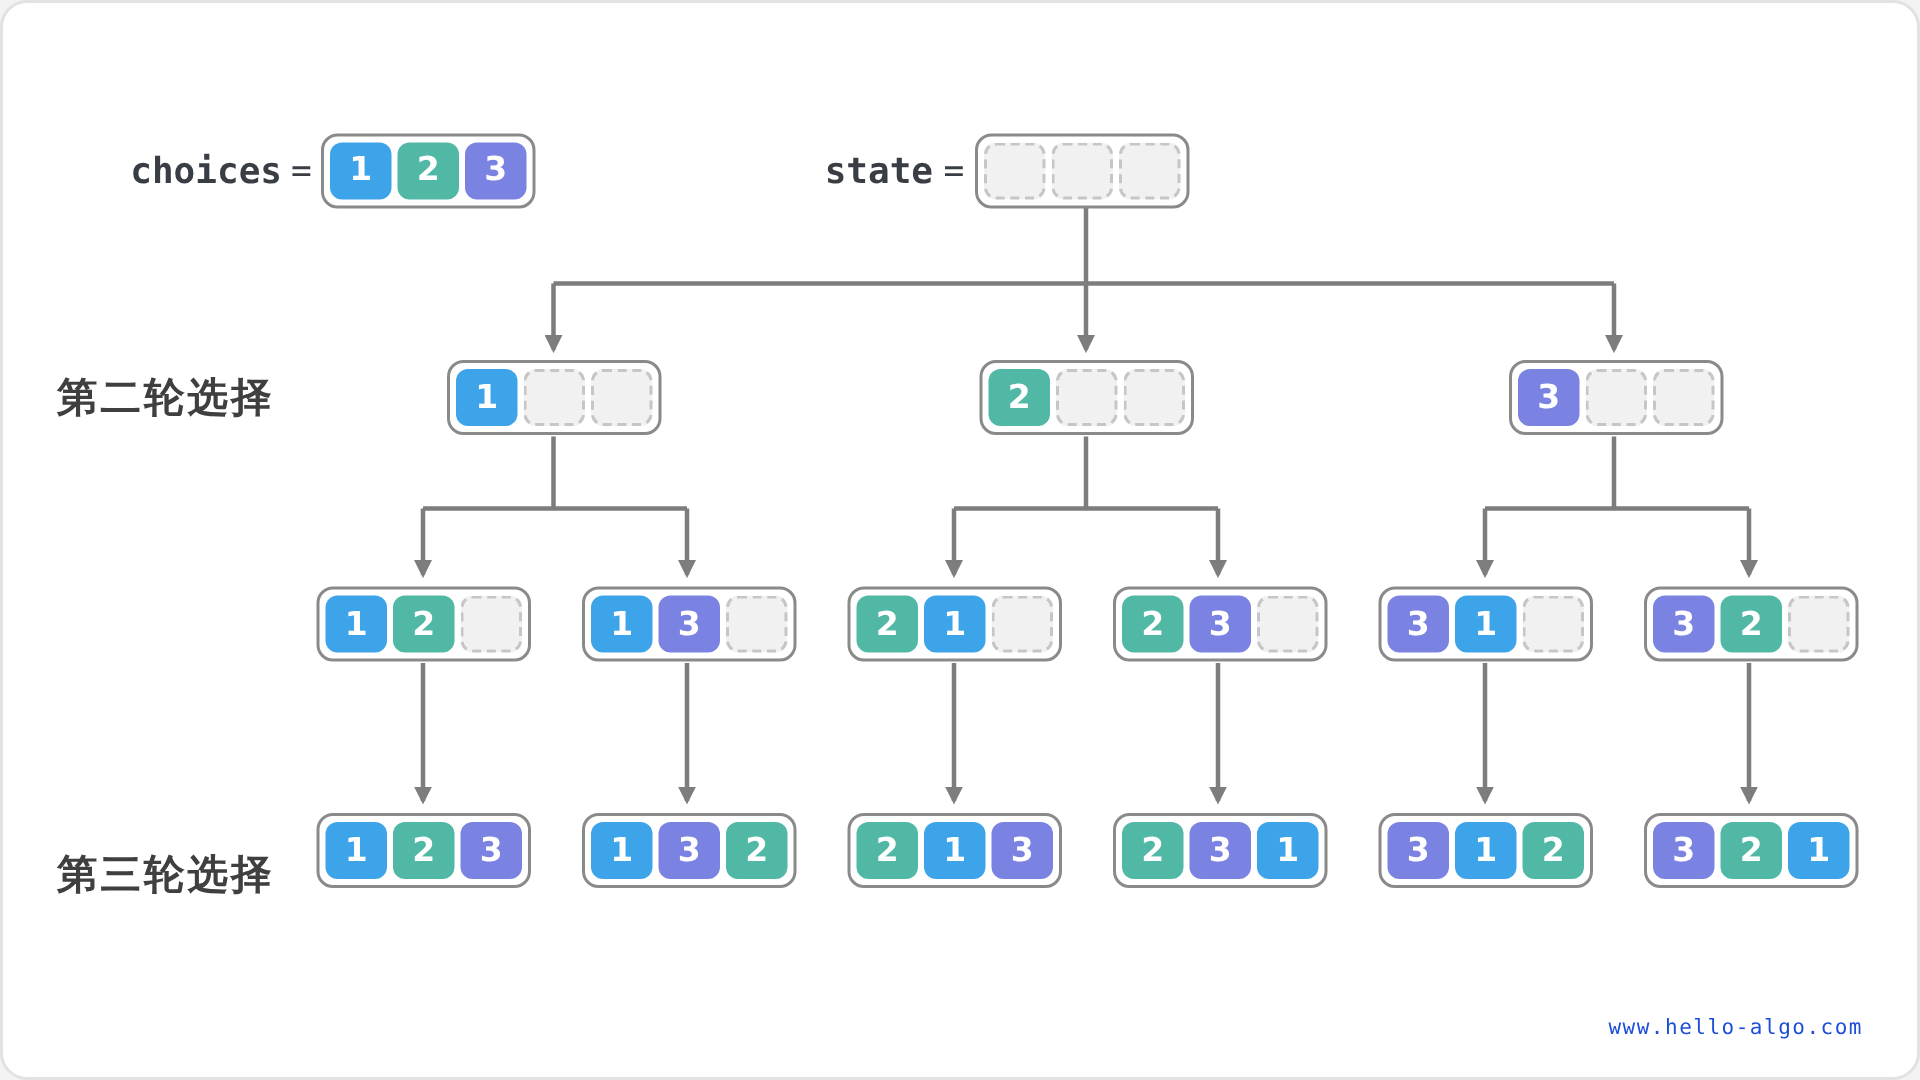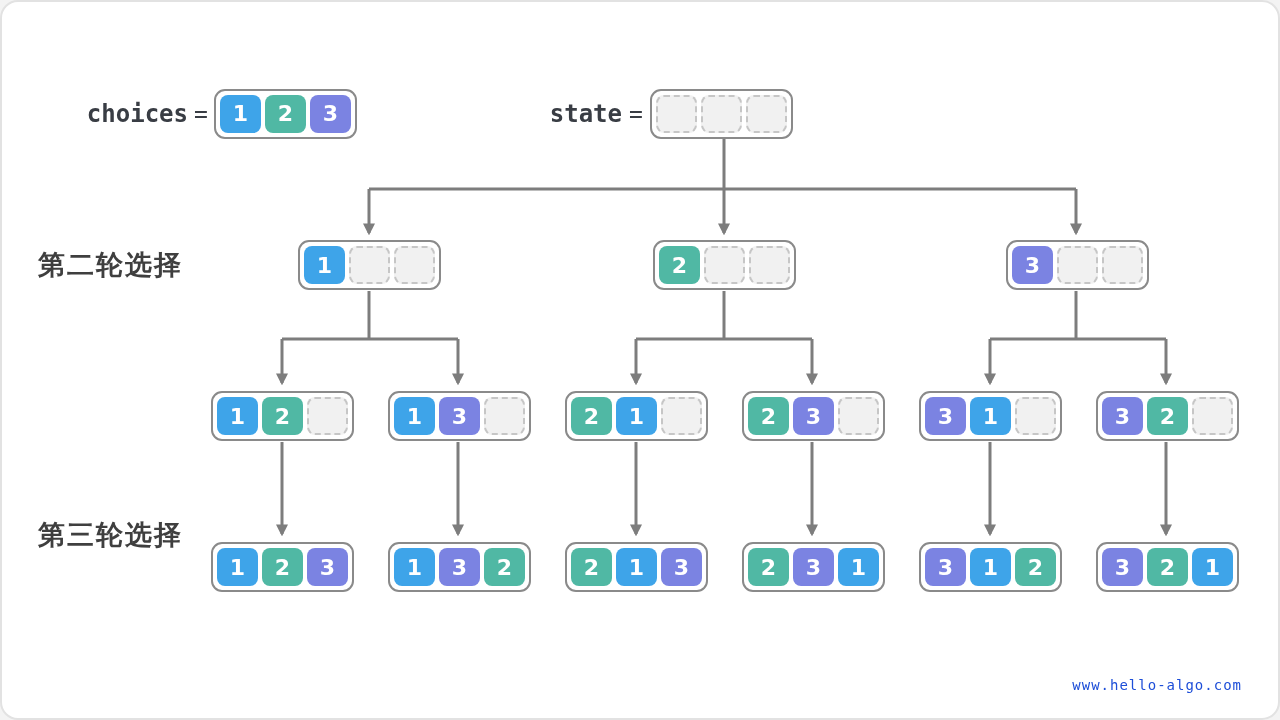--- a/index.html
+++ b/index.html
@@ -101,21 +101,21 @@
     <span class="kw" style="width:104px;">state</span>
     <span class="eq" style="width:28px;">=</span>
     <div class="node">
         <div class="cell empty"></div>
         <div class="cell empty"></div>
         <div class="cell empty"></div>
       </div>
   </div>
 
   <div class="rowlabel" style="top:238px;">第二轮选择</div>
-  <div class="rowlabel" style="top:508px;">第三轮选择</div>
+  <div class="rowlabel" style="top:556px;">第三轮选择</div>
 
   <div class="node" style="left:296px;top:238px;">
       <div class="cell" style="background: rgb(62, 164, 233);">1</div>
       <div class="cell empty"></div>
       <div class="cell empty"></div>
     </div>
   <div class="node" style="left:651px;top:238px;">
       <div class="cell" style="background: rgb(80, 184, 164);">2</div>
       <div class="cell empty"></div>
       <div class="cell empty"></div>

